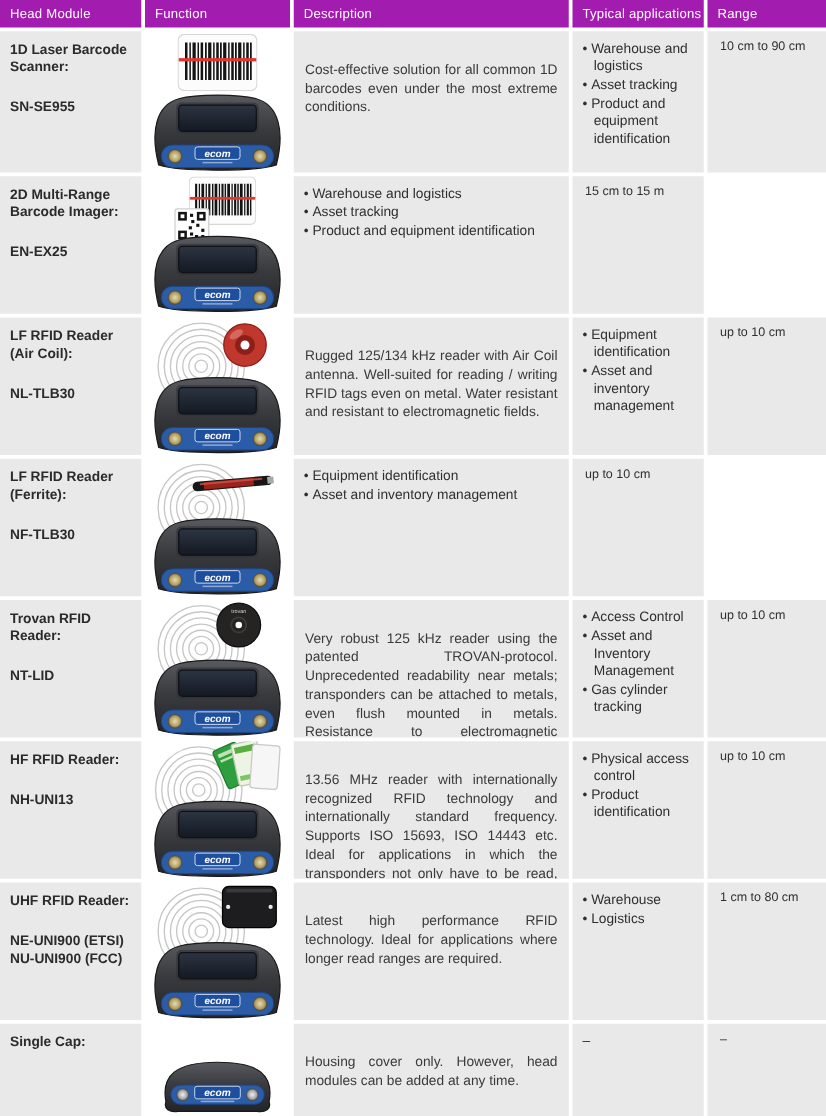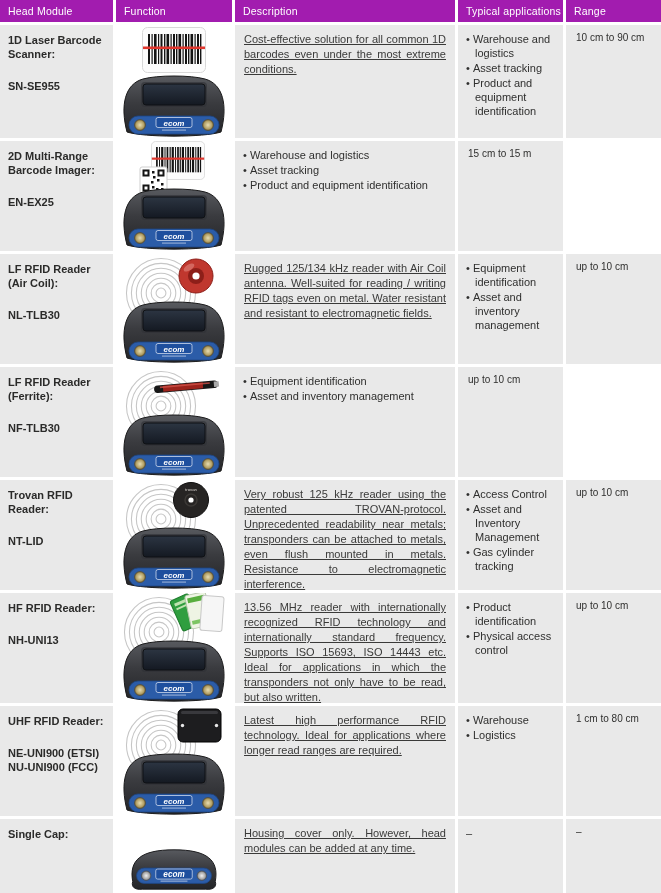--- a/index.html
+++ b/index.html
@@ -20,21 +20,21 @@
     display:flex;align-items:center;padding-left:8px;white-space:nowrap;
     overflow:hidden;letter-spacing:0.2px;
   }
   .trow>div{background:#e9e9e9;overflow:hidden;}
   .r1{height:113px;} .rm{height:110px;} .r8{height:74px;margin-bottom:0;}
   .fn-cell{background:#ffffff !important;display:flex;align-items:flex-end;justify-content:center;}
   .fn-cell svg{display:block;}
   .module-cell{padding:8px 5px 0 8px;font-weight:bold;font-size:11px;line-height:14px;color:#2b2b2a;}
   .mod-model{margin-top:18px;white-space:nowrap;}
   .mod-model2{white-space:nowrap;}
-  .desc-cell{padding:7px 9px 0 9px;font-size:11px;line-height:15px;text-align:justify;color:#3a3a39;text-decoration:underline;}
+  .desc-cell{padding:24px 9px 0 9px;font-size:11px;line-height:15px;text-align:justify;color:#3a3a39;}
   .apps-cell{padding:7px 3px 0 8px;font-size:11px;line-height:14px;}
   .apps-cell ul{margin:0;padding:0;list-style:none;}
   .apps-cell li{padding-left:9px;text-indent:-9px;margin-bottom:1px;}
   .apps-cell li::before{content:"\2022\00a0";}
   .range-cell{padding:7px 4px 0 10px;font-size:10px;white-space:nowrap;}
   .dash{font-size:11px;}
 </style>
 </head>
 <body>
 
@@ -298,22 +298,22 @@
           <g transform="rotate(4 96 20)">
             <rect x="85" y="3" width="22" height="35" rx="2.5" fill="#f6f6f6" stroke="#c8c8c8"></rect>
           </g>
         </g>
         <use href="#sym-device" x="3" y="44" width="110" height="66"></use>
       </svg>
     </div>
     <div class="desc-cell">13.56 MHz reader with internationally recognized RFID technology and internationally standard frequency. Supports ISO 15693, ISO 14443 etc. Ideal for applications in which the transponders not only have to be read, but also written.</div>
     <div class="apps-cell">
       <ul>
+        <li>Physical access control</li>
         <li>Product identification</li>
-        <li>Physical access control</li>
       </ul>
     </div>
     <div class="range-cell">up to 10 cm</div>
   </div>
 
   <div class="trow rm">
     <div class="module-cell">
       <div>UHF RFID Reader:</div>
       <div class="mod-model">NE-UNI900 (ETSI)</div>
       <div class="mod-model2">NU-UNI900 (FCC)</div>

